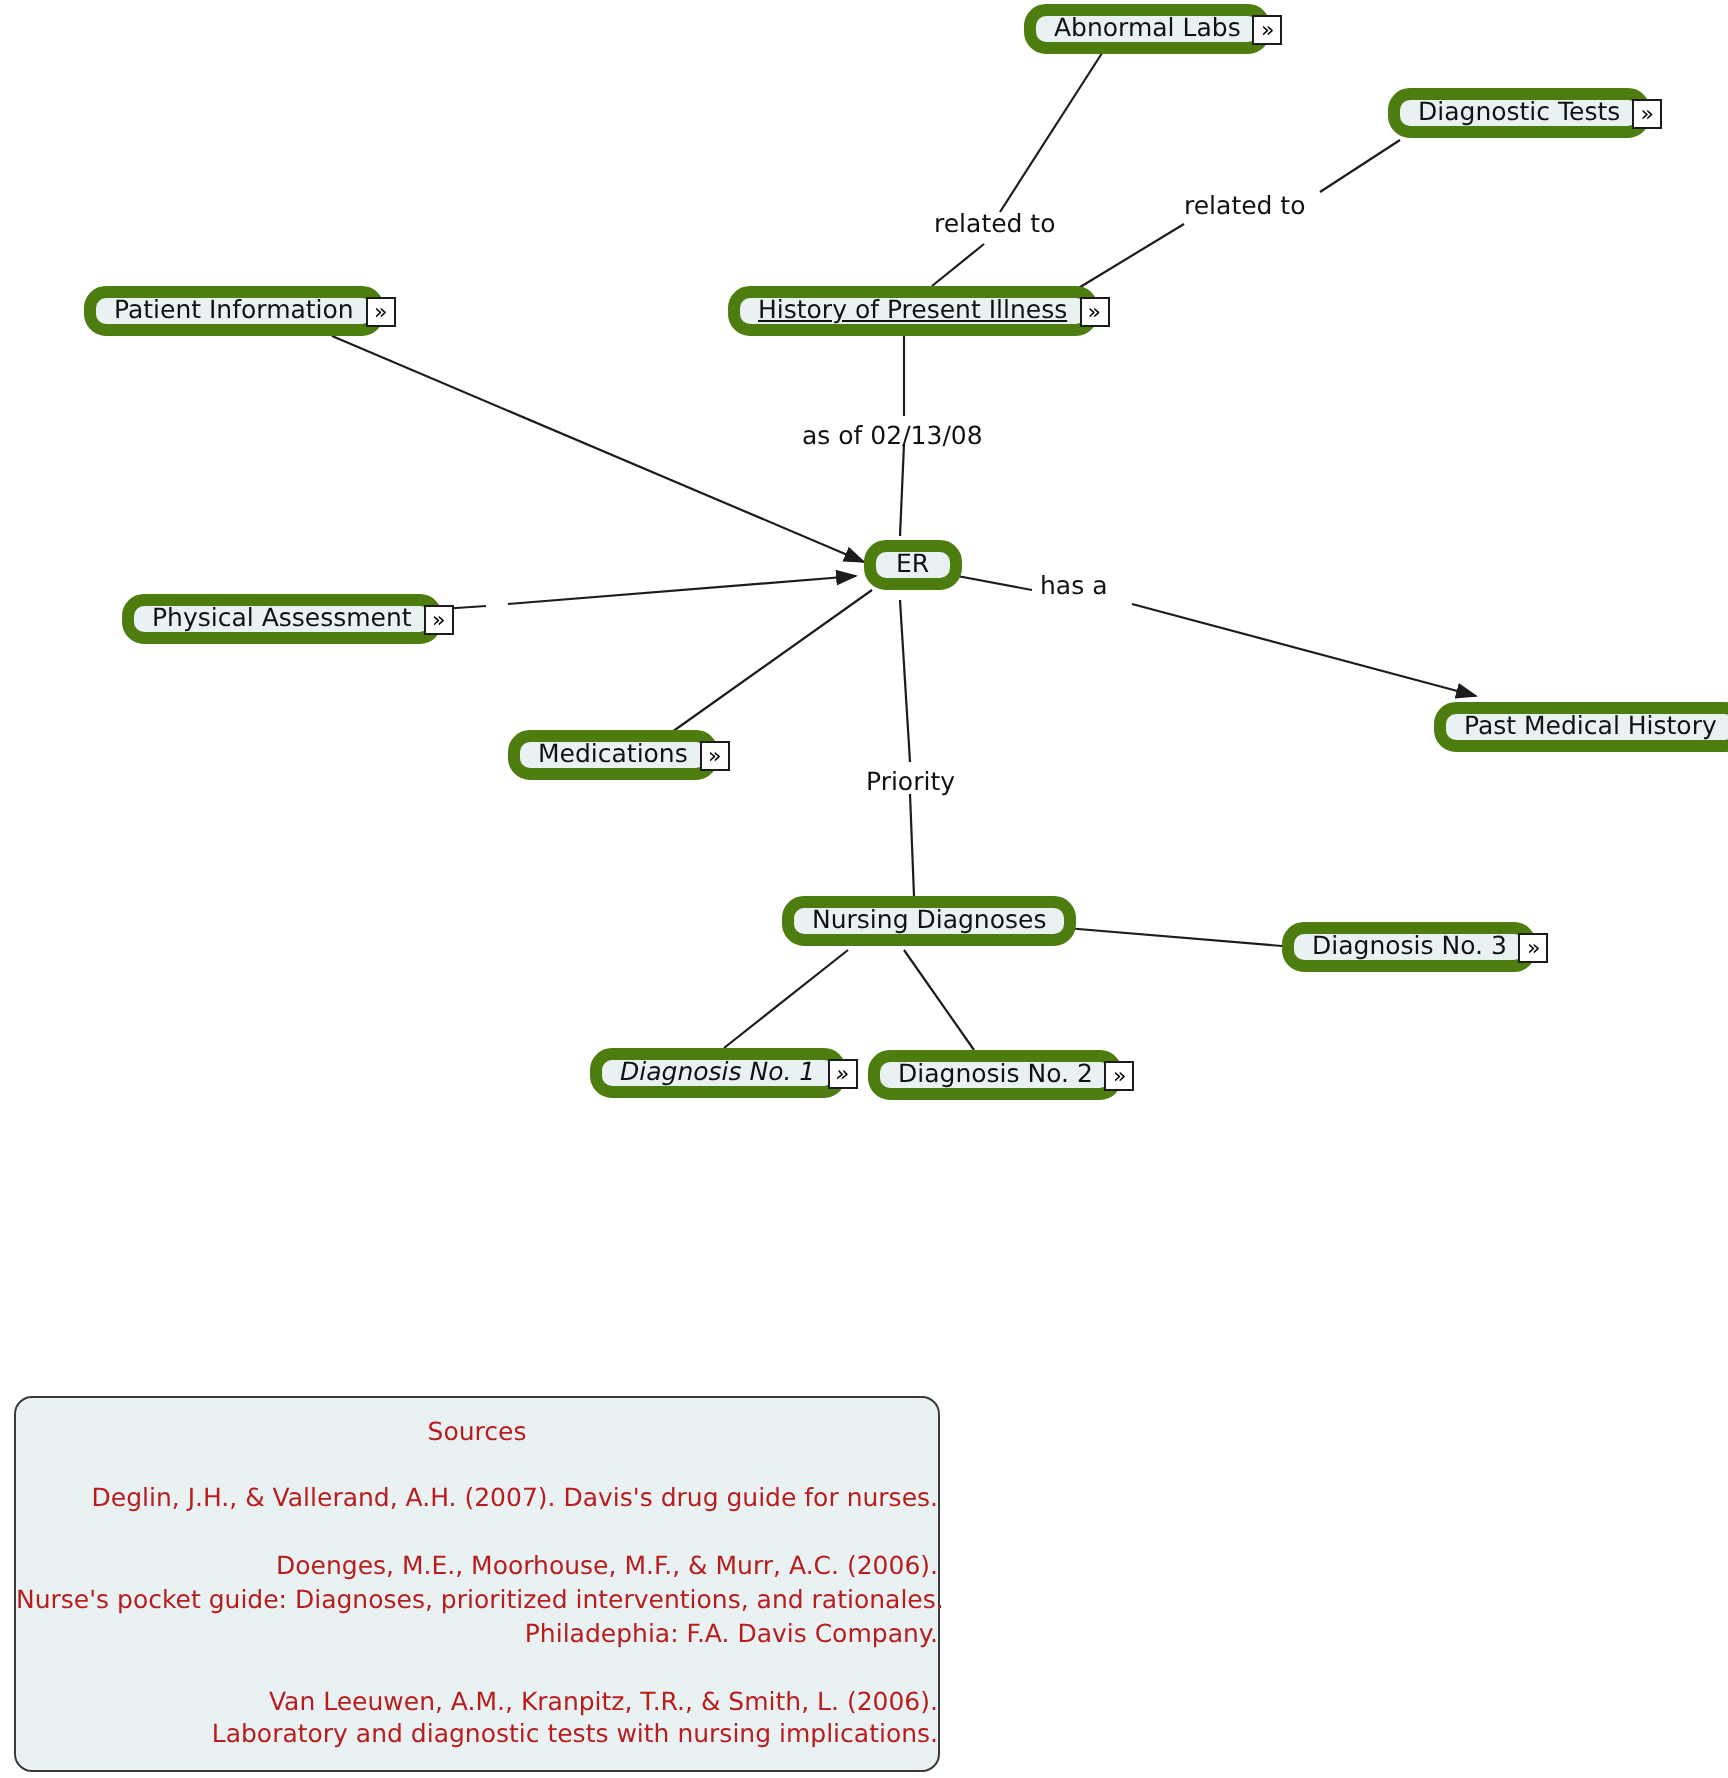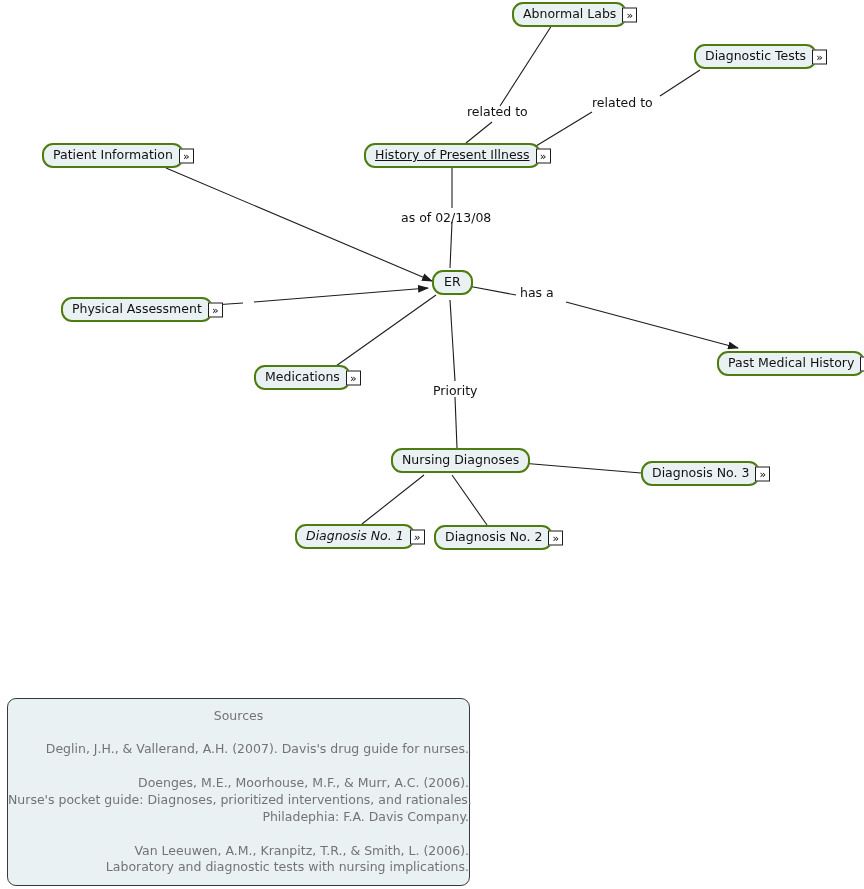--- a/index.html
+++ b/index.html
@@ -45,21 +45,21 @@
     width: 864px;
     height: 889px;
     z-index: 3;
   }
 
   
   .node {
     position: absolute;
     box-sizing: border-box;
     background: #eaf1f3;
-    border: 2px solid #4d7c0f;
+    border: 6px solid #4d7c0f;
     border-radius: 11px;
     height: 25px;
     display: flex;
     align-items: center;
     justify-content: center;
     padding: 0 9px;
     font-size: 12.5px;
     line-height: 1;
     color: #111111;
     white-space: nowrap;
@@ -111,21 +111,21 @@
     top: 698px;
     width: 463px;
     height: 188px;
     box-sizing: border-box;
     background: #eaf1f3;
     border: 1px solid #3a3a3a;
     border-radius: 9px;
     z-index: 2;
     padding-top: 9px;
     font-size: 12.5px;
-    color: #737373;
+    color: #b91c1c;
   }
   #sources-box .sources-title {
     text-align: center;
     font-size: 12.5px;
     margin-bottom: 18px;
   }
   .citation {
     text-align: right;
     margin-bottom: 17px;
     line-height: 1.35;

